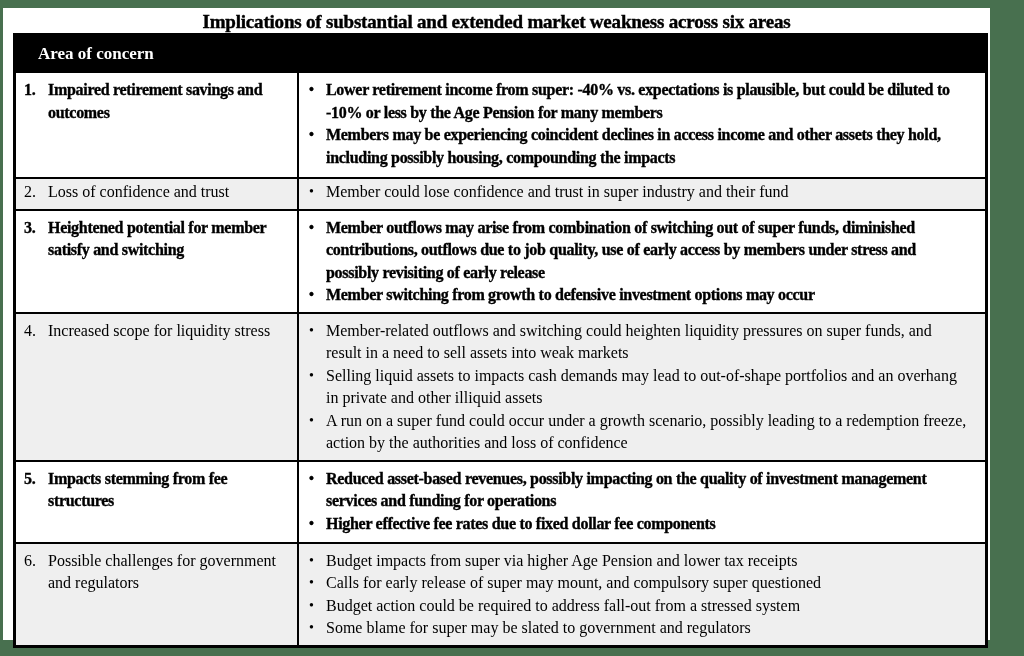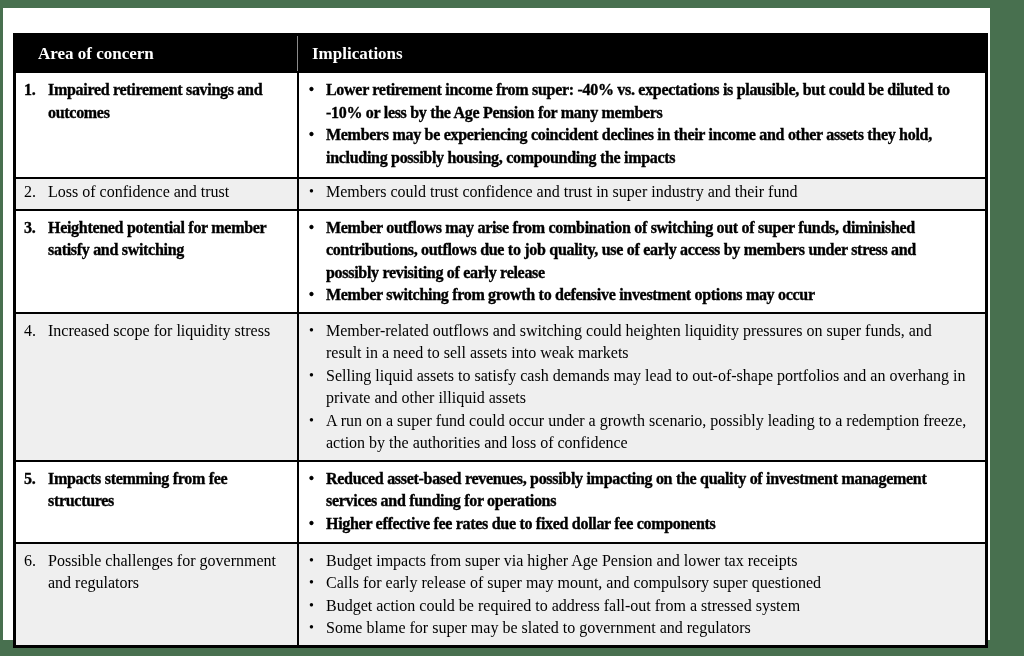--- a/index.html
+++ b/index.html
@@ -123,55 +123,55 @@
     font-size: 14px;
   }
   .bullet-text {
     flex: 1;
   }
 </style>
 </head>
 <body>
 
 <div class="sheet">
+  <div class="title">Implications of substantial and extended market weakness across six areas</div>
   <div class="tbl">
     <div class="hrow">
       <div class="hcell hc-area">Area of concern</div>
-      <div class="hcell hc-impl">Implications</div>
     </div>
     <div id="tbody">
         <div class="row emphasis">
           <div class="cell area">
             <div class="area-inner">
               <span class="num">1.</span>
               <span class="area-text">Impaired retirement savings and outcomes</span>
             </div>
           </div>
           <div class="cell impl">
             <div class="bullet-item">
               <span class="dot">•</span>
               <span class="bullet-text">Lower retirement income from super: -40% vs. expectations is plausible, but could be diluted to -10% or less by the Age Pension for many members</span>
             </div>
             <div class="bullet-item">
               <span class="dot">•</span>
-              <span class="bullet-text">Members may be experiencing coincident declines in their income and other assets they hold, including possibly housing, compounding the impacts</span>
+              <span class="bullet-text">Members may be experiencing coincident declines in access income and other assets they hold, including possibly housing, compounding the impacts</span>
             </div>
           </div>
         </div>
         <div class="row shaded">
           <div class="cell area">
             <div class="area-inner">
               <span class="num">2.</span>
               <span class="area-text">Loss of confidence and trust</span>
             </div>
           </div>
           <div class="cell impl">
             <div class="bullet-item">
               <span class="dot">•</span>
-              <span class="bullet-text">Members could trust confidence and trust in super industry and their fund</span>
+              <span class="bullet-text">Member could lose confidence and trust in super industry and their fund</span>
             </div>
           </div>
         </div>
         <div class="row emphasis">
           <div class="cell area">
             <div class="area-inner">
               <span class="num">3.</span>
               <span class="area-text">Heightened potential for member satisfy and switching</span>
             </div>
           </div>
@@ -193,21 +193,21 @@
               <span class="area-text">Increased scope for liquidity stress</span>
             </div>
           </div>
           <div class="cell impl">
             <div class="bullet-item">
               <span class="dot">•</span>
               <span class="bullet-text">Member-related outflows and switching could heighten liquidity pressures on super funds, and result in a need to sell assets into weak markets</span>
             </div>
             <div class="bullet-item">
               <span class="dot">•</span>
-              <span class="bullet-text">Selling liquid assets to satisfy cash demands may lead to out-of-shape portfolios and an overhang in private and other illiquid assets</span>
+              <span class="bullet-text">Selling liquid assets to impacts cash demands may lead to out-of-shape portfolios and an overhang in private and other illiquid assets</span>
             </div>
             <div class="bullet-item">
               <span class="dot">•</span>
               <span class="bullet-text">A run on a super fund could occur under a growth scenario, possibly leading to a redemption freeze, action by the authorities and loss of confidence</span>
             </div>
           </div>
         </div>
         <div class="row emphasis">
           <div class="cell area">
             <div class="area-inner">

